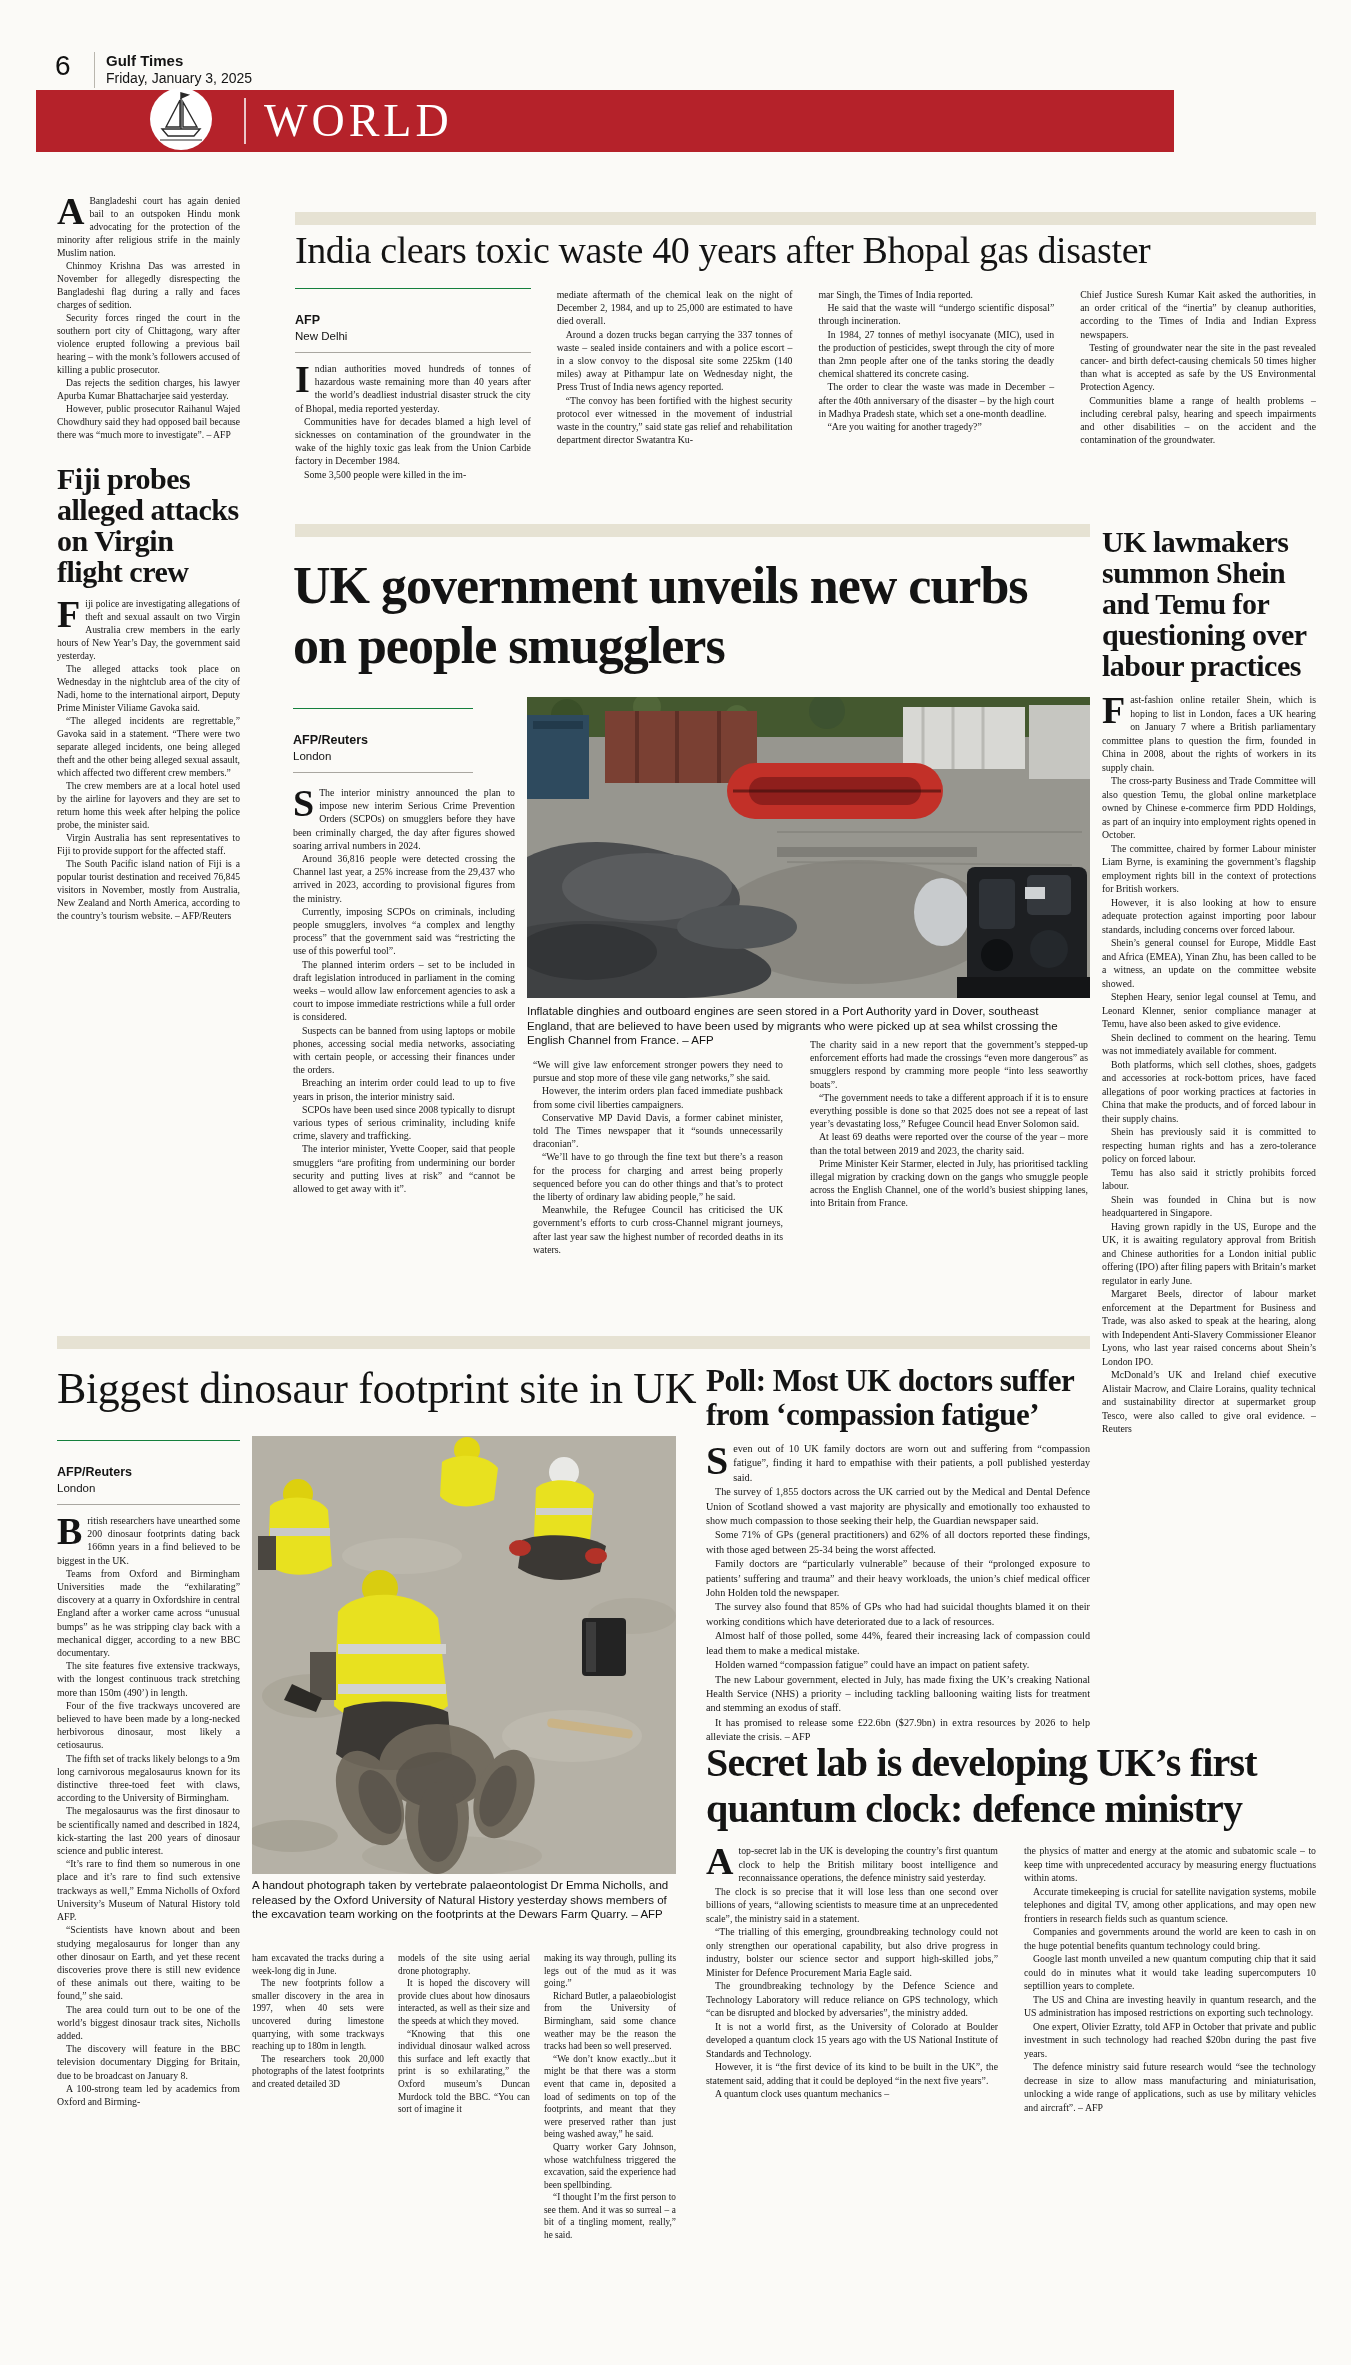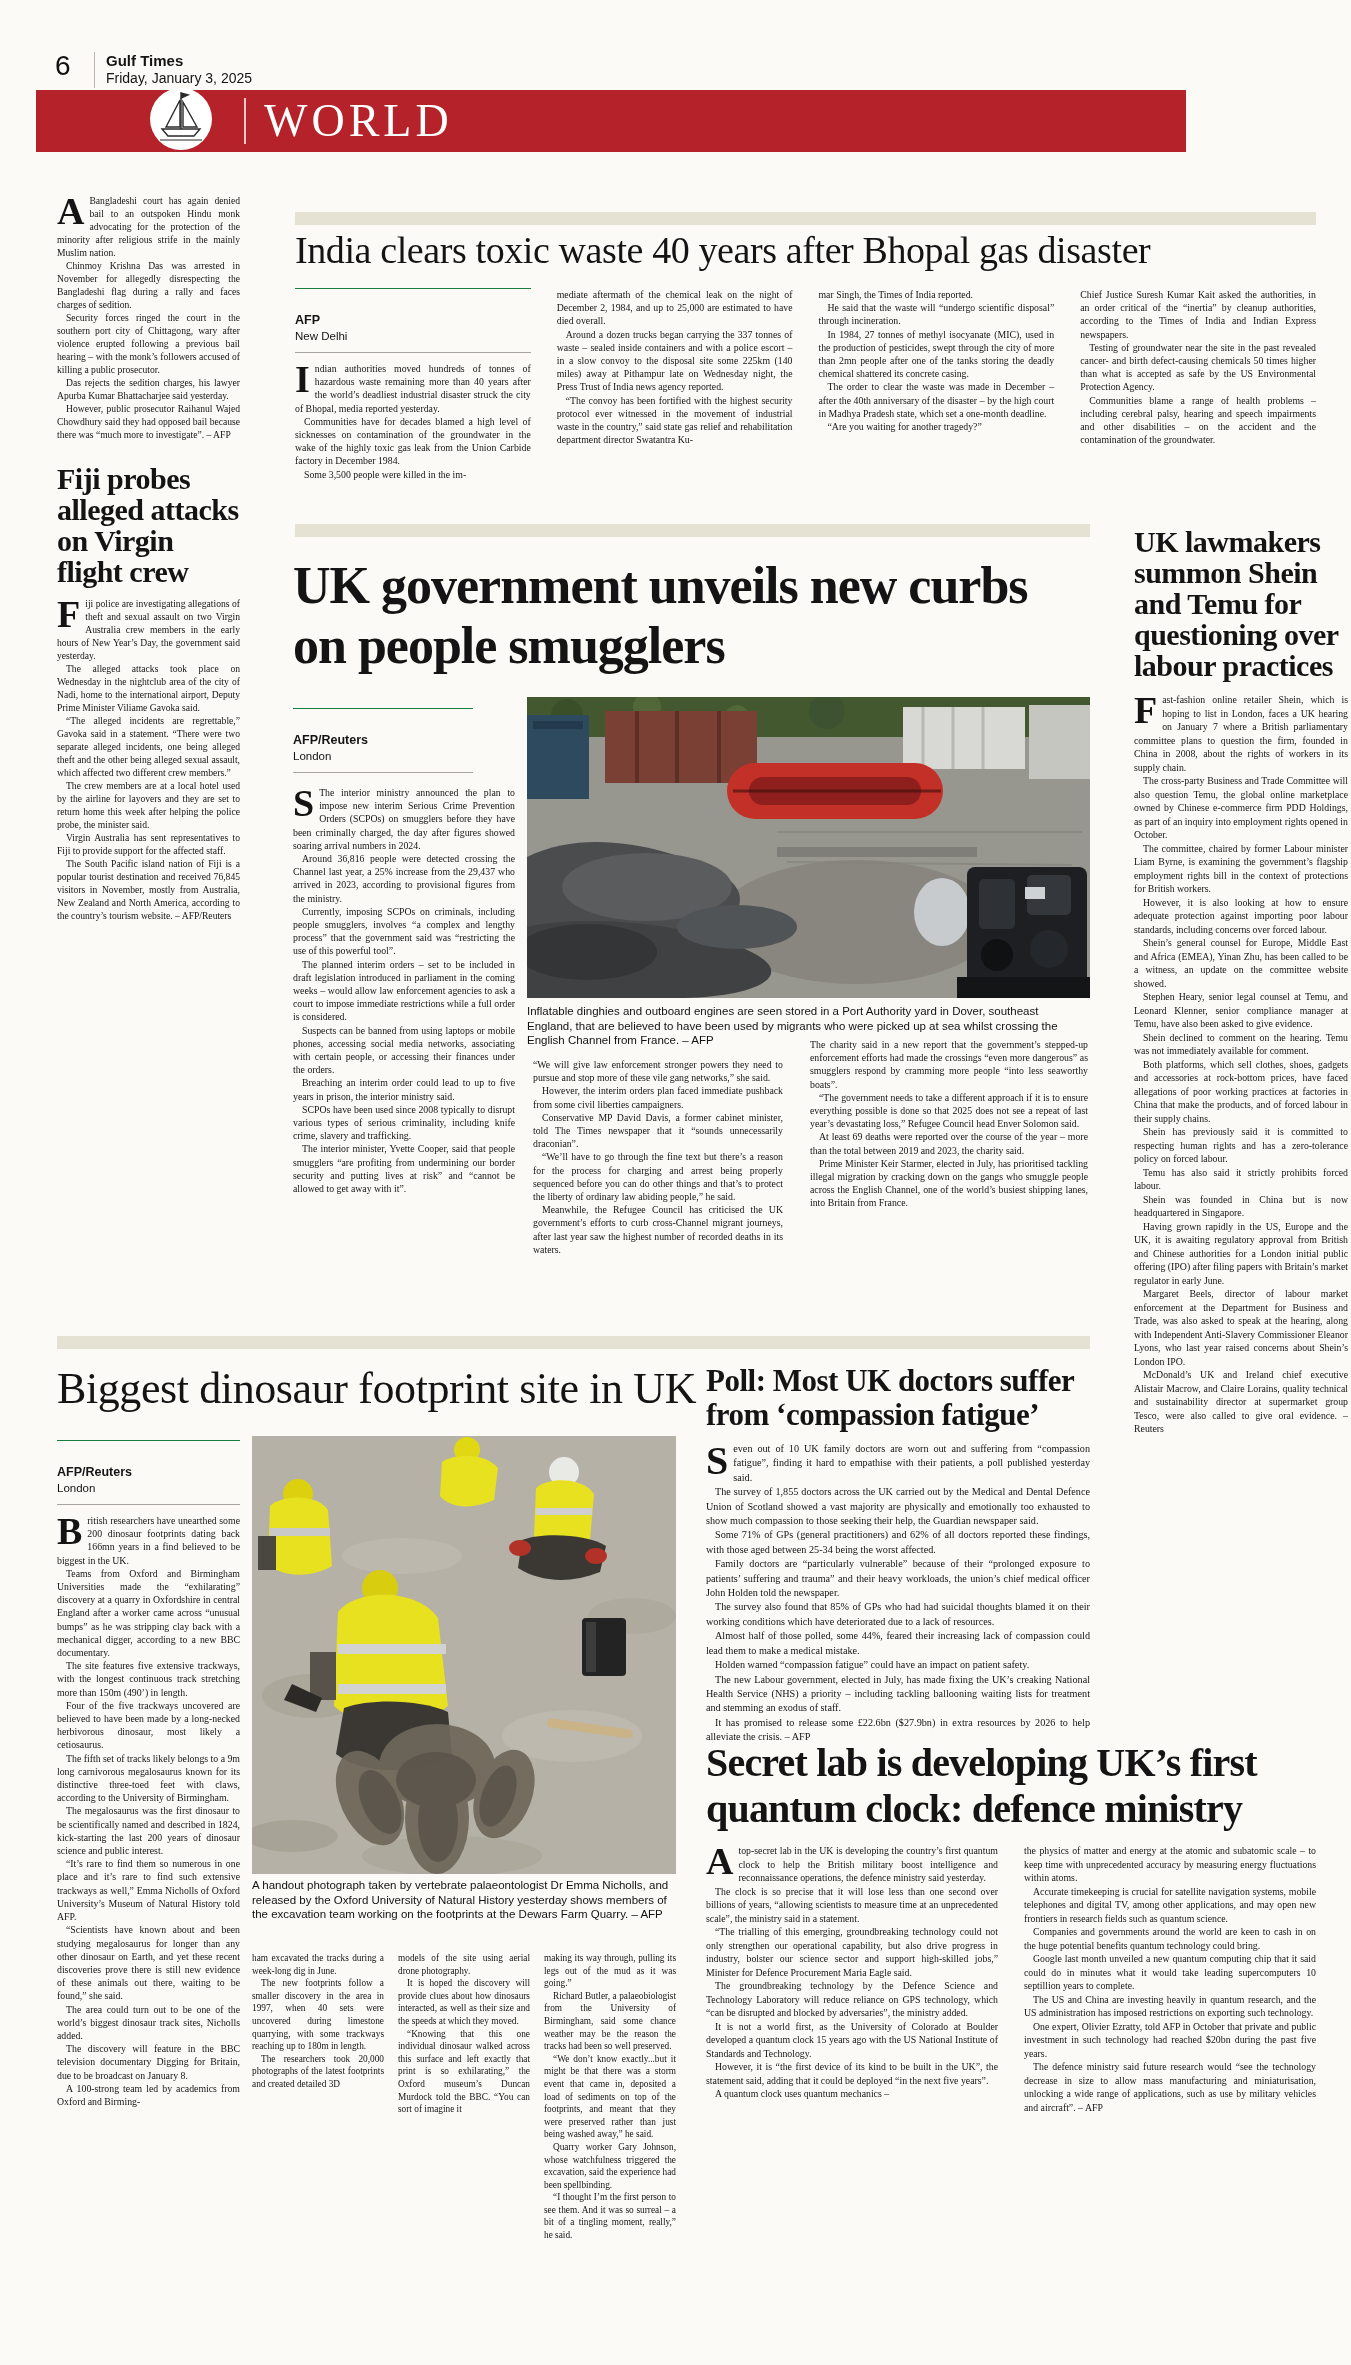--- a/index.html
+++ b/index.html
@@ -3,21 +3,21 @@
 <meta charset="utf-8">
 <style>
   html,body{margin:0;padding:0;background:#e8e6e0;}
   .page{position:relative;width:1351px;height:2365px;background:#fbfaf7;margin:0 auto;
         font-family:"Liberation Serif",serif;color:#141414;overflow:hidden;}
   
   .pagenum{position:absolute;left:55px;top:50px;font:28px "Liberation Sans",sans-serif;color:#111;}
   .hdr-rule{position:absolute;left:94px;top:52px;width:1px;height:36px;background:#b9b6ae;}
   .paper{position:absolute;left:106px;top:52px;font:bold 15px/17px "Liberation Sans",sans-serif;text-align:center;}
   .date{position:absolute;left:106px;top:70px;font:14px/16px "Liberation Sans",sans-serif;}
-  .banner{position:absolute;left:36px;top:90px;width:1138px;height:62px;background:#b5222a;padding-left:12px;}
+  .banner{position:absolute;left:36px;top:90px;width:1138px;height:62px;background:#b5222a;}
   .logo{position:absolute;left:112px;top:-4px;width:66px;height:66px;}
   .banner-sep{position:absolute;left:208px;top:8px;width:2px;height:46px;background:rgba(255,255,255,.75);}
   .world{position:absolute;left:228px;top:4px;font:46px/54px "Liberation Serif",serif;
          color:#fff;letter-spacing:4px;font-weight:400;}
   
   .bar{position:absolute;background:#e6e2d3;height:13px;}
   .byline{border-top:1px solid #15803d;border-bottom:1px solid #a9a6a0;padding:24px 0 9px;}
   .agency{font:bold 12.5px/14px "Liberation Sans",sans-serif;}
   .city{font:11.5px/13px "Liberation Sans",sans-serif;margin-top:3px;}
   .paras p{margin:0;text-indent:9px;}
@@ -40,21 +40,21 @@
   
   .smug{position:absolute;left:293px;top:556px;width:797px;height:792px;}
   .smug h1{font:800 52px/60px "Liberation Serif",serif;letter-spacing:-1px;width:790px;}
   .smug .byline{position:absolute;left:0;top:152px;width:180px;}
   .smug .c1{position:absolute;left:0;top:230px;width:222px;height:560px;}
   .smug .photo{position:absolute;left:234px;top:141px;}
   .smug .cap{position:absolute;left:234px;top:448px;width:560px;}
   .smug .c2{position:absolute;left:240px;top:502px;width:250px;height:290px;}
   .smug .c3{position:absolute;left:517px;top:482px;width:278px;height:290px;}
   
-  .shein{position:absolute;left:1102px;top:526px;width:214px;margin-left:32px;}
+  .shein{position:absolute;left:1102px;top:526px;width:214px;}
   .shein h2{font:800 30px/31px "Liberation Serif",serif;letter-spacing:-0.5px;margin:0 0 12px;}
   .shein .bodytext{height:862px;overflow:hidden;font-size:9.8px;line-height:13.5px;}
   
   .dino{position:absolute;left:57px;top:1364px;width:619px;height:1001px;}
   .dino h1{font:400 44px/50px "Liberation Serif",serif;white-space:nowrap;}
   .dino .byline{position:absolute;left:0;top:76px;width:183px;}
   .dino .c1{position:absolute;left:0;top:150px;width:183px;height:851px;overflow:hidden;}
   .dino .photo{position:absolute;left:195px;top:72px;}
   .dino .cap{position:absolute;left:195px;top:514px;width:424px;}
   .dino .cols{position:absolute;left:195px;top:588px;width:424px;height:413px;overflow:hidden;

